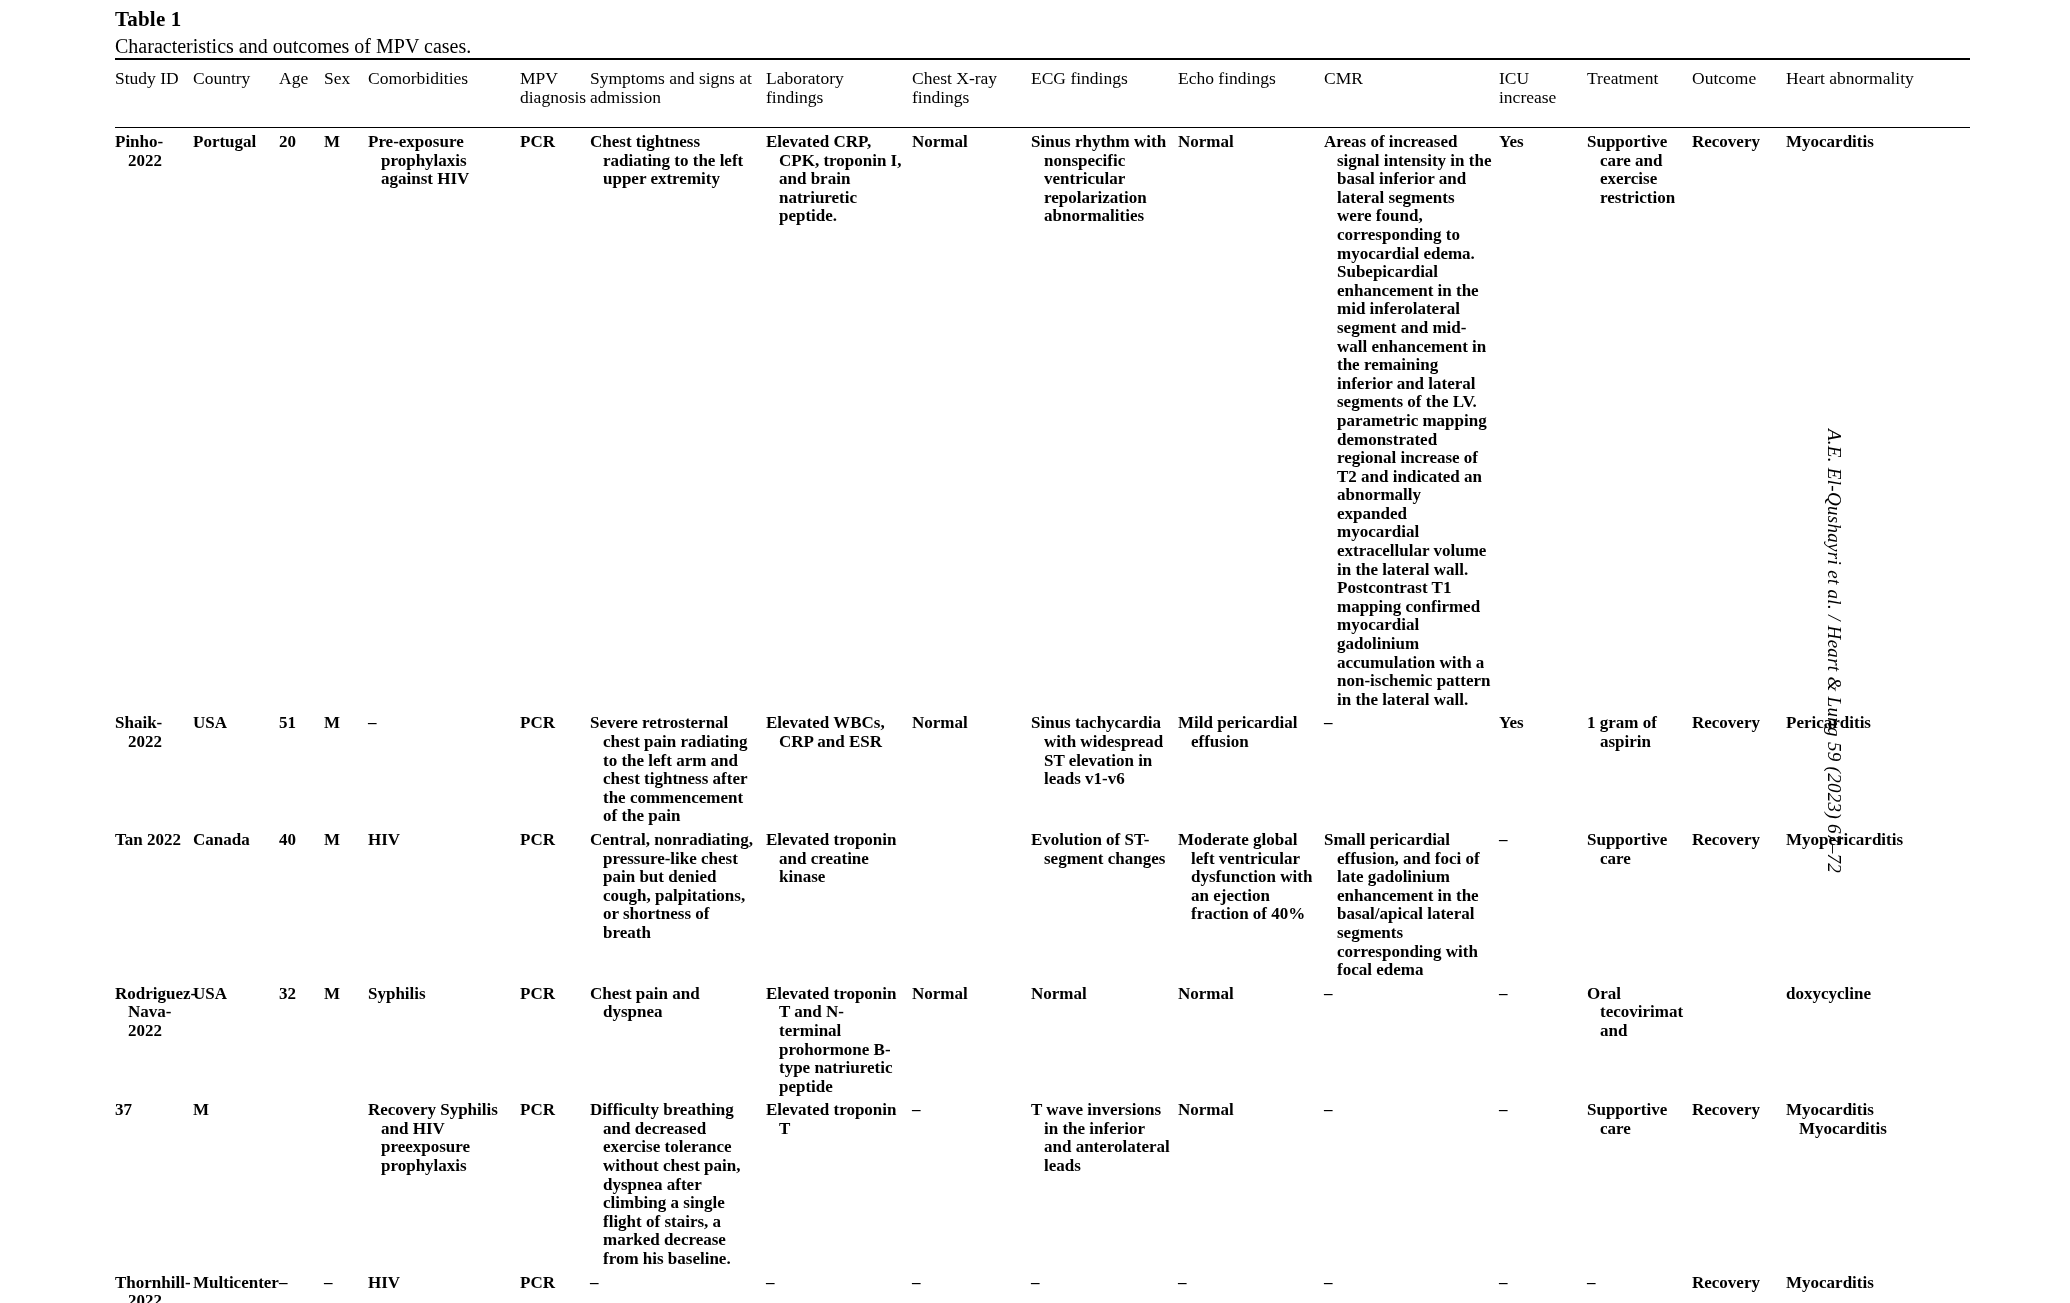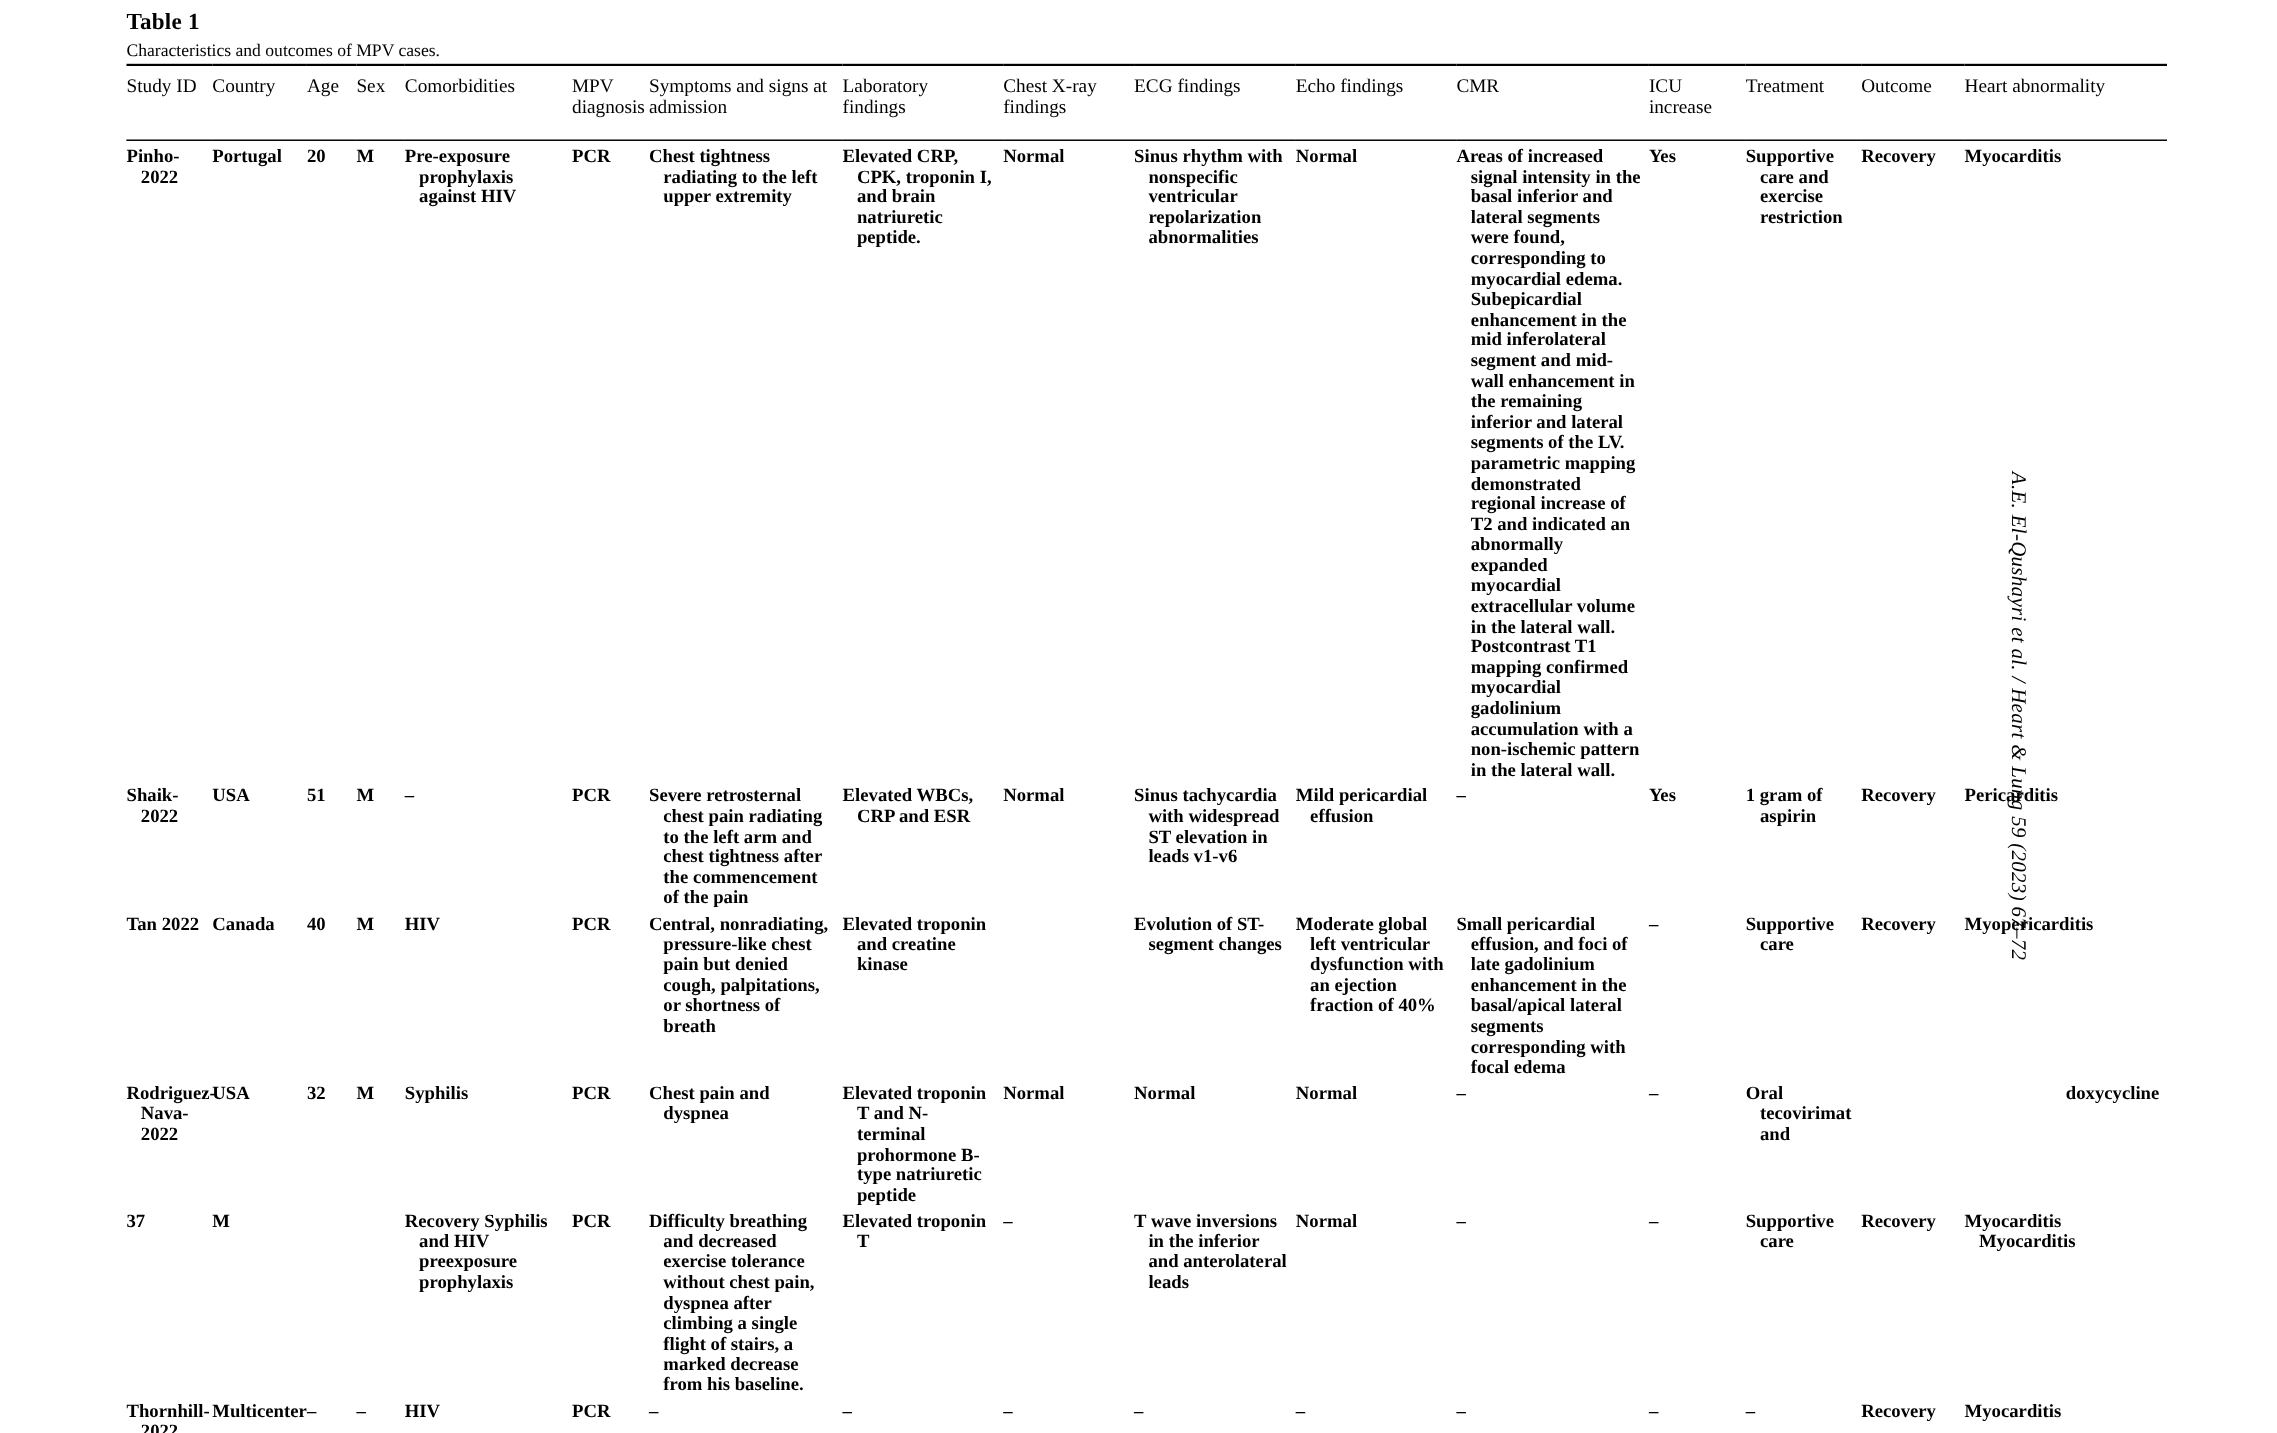--- a/index.html
+++ b/index.html
@@ -31,21 +31,21 @@
     width: 1850px;
   }
   .table-label {
     font-weight: bold;
     font-size: 21px;
     line-height: 26px;
     letter-spacing: .2px;
   }
   .table-caption {
     font-weight: normal;
-    font-size: 16px;
+    font-size: 20px;
     line-height: 25px;
     margin-top: 2px;
   }
 
   
   .tbl-wrap {
     position: absolute;
     left: 115px;
     top: 58px;
     width: 1855px;
@@ -225,21 +225,21 @@
           <td>PCR</td>
           <td>Chest pain and dyspnea</td>
           <td>Elevated troponin T and N-terminal prohormone B-type natriuretic peptide</td>
           <td>Normal</td>
           <td>Normal</td>
           <td>Normal</td>
           <td>–</td>
           <td>–</td>
           <td>Oral tecovirimat and</td>
           <td></td>
-          <td style="text-align:right; text-indent:0; padding-left:0;">doxycycline</td>
+          <td style="text-indent:0; padding-left:0;">doxycycline</td>
         </tr>
         <tr>
           <td>37</td>
           <td>M</td>
           <td></td>
           <td></td>
           <td>Recovery Syphilis and HIV preexposure prophylaxis</td>
           <td>PCR</td>
           <td>Difficulty breathing and decreased exercise tolerance without chest pain, dyspnea after climbing a single flight of stairs, a marked decrease from his baseline.</td>
           <td>Elevated troponin T</td>

